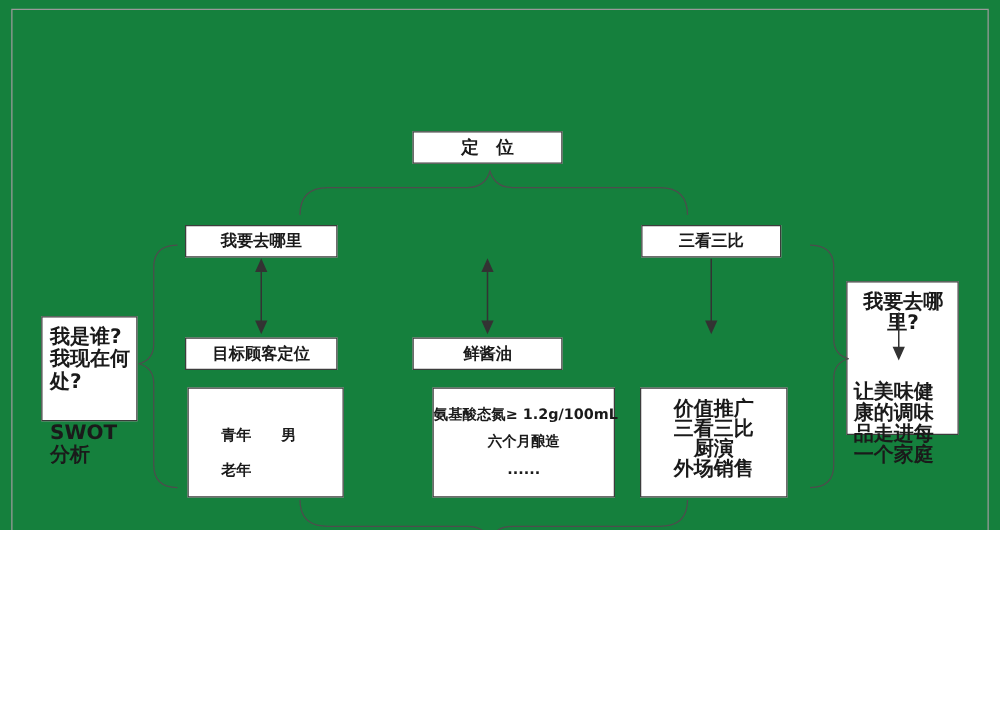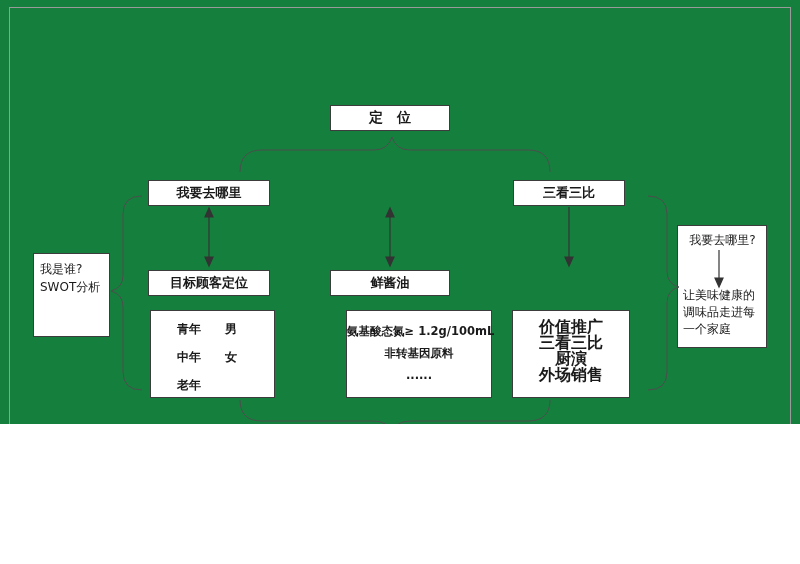--- a/index.html
+++ b/index.html
@@ -11,30 +11,30 @@
   .frame{position:absolute;left:9px;top:7px;width:780px;height:548px;
     border:1px solid #9a9a9a;pointer-events:none;}
   .box{position:absolute;border:1px solid #3c3c3c;background:#fff;
     display:flex;align-items:center;justify-content:center;
     font-weight:bold;white-space:pre;box-sizing:border-box;}
   .hub{font-size:14px;}
   .hdr{font-size:13px;}
   .listbox{position:absolute;border:1px solid #3c3c3c;background:#fff;
     box-sizing:border-box;font-weight:bold;}
   .listbox .li{white-space:pre;}
-  .c1-list{padding:4px 0 0 26px;font-size:12px;}
+  .c1-list{padding:23px 0 0 26px;font-size:12px;}
   .c1-list .li{line-height:28px;}
   .c2-list{padding:9px 0 0 0;font-size:11.5px;text-align:center;margin-left:20px;}
   .c2-list .li{line-height:22px;}
   .c3-list{padding:8px 0 0 0;font-size:16px;text-align:center;}
   .c3-list .li{line-height:16px;}
   .note{position:absolute;border:1px solid #3c3c3c;background:#fff;
-    box-sizing:border-box;font-weight:normal;font-size:12px;}
+    box-sizing:border-box;font-weight:bold;font-size:16px;}
   .note-left{padding:6px 5px 0 6px;line-height:18px;}
-  .note-left .swot{margin-top:0;}
+  .note-left .swot{margin-top:23px;}
   .note-right{padding:6px 4px 0 5px;line-height:17px;}
   .note-right .q{text-align:center;margin-bottom:0;}
   .note-right .a{margin-top:38px;}
   svg.overlay{position:absolute;left:0;top:0;pointer-events:none;}
 </style>
 </head>
 <body>
 
 <div id="canvas">
 
@@ -43,41 +43,41 @@
   <div class="box hub" style="left:330px;top:105px;width:120px;height:26px;">定　位</div>
 
   <div class="box hdr" style="left:148px;top:180px;width:122px;height:26px;">我要去哪里</div>
   <div class="box hdr" style="left:513px;top:180px;width:112px;height:26px;">三看三比</div>
 
   <div class="box hdr" style="left:148px;top:270px;width:122px;height:26px;">目标顾客定位</div>
   <div class="box hdr" style="left:330px;top:270px;width:120px;height:26px;">鲜酱油</div>
 
   <div class="listbox c1-list" style="left:150px;top:310px;width:125px;height:88px;">
     <div class="li">青年　　男</div>
-    <div class="li">中年　　女</div>
     <div class="li">老年</div>
   </div>
 
   <div class="listbox c2-list" style="left:326px;top:310px;width:146px;height:88px;">
     <div class="li">氨基酸态氮≥ 1.2g/100mL</div>
-    <div class="li">非转基因原料</div>
+    <div class="li">六个月酿造</div>
     <div class="li">......</div>
   </div>
 
   <div class="listbox c3-list" style="left:512px;top:310px;width:118px;height:88px;">
     <div class="li">价值推广</div>
     <div class="li">三看三比</div>
     <div class="li">厨演</div>
     <div class="li">外场销售</div>
   </div>
 
   <div class="box hub" style="left:330px;top:435px;width:118px;height:26px;font-style:italic;">差 异 化</div>
 
   <div class="note note-left" style="left:33px;top:253px;width:77px;height:84px;">
     <div>我是谁?</div>
+    <div>我现在何处?</div>
     <div class="swot">SWOT分析</div>
   </div>
 
   <div class="note note-right" style="left:677px;top:225px;width:90px;height:123px;">
     <div class="q">我要去哪里?</div>
     <div class="a">让美味健康的调味品走进每一个家庭</div>
   </div>
 
   <svg class="overlay" width="800" height="564" viewBox="0 0 800 564">
     <g fill="none" stroke="#4d4d4d" stroke-width="1">

